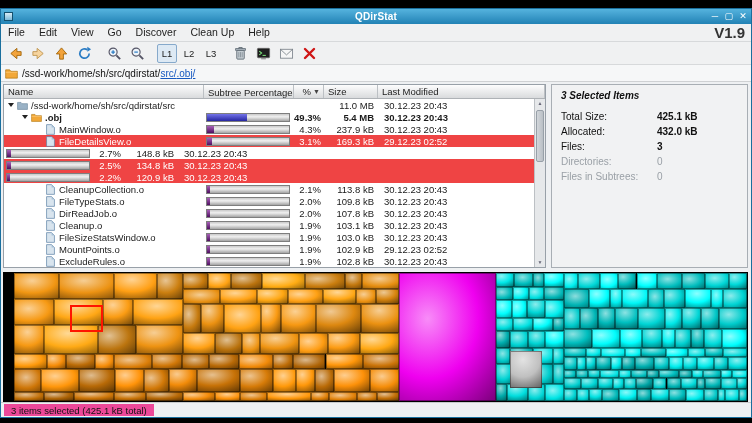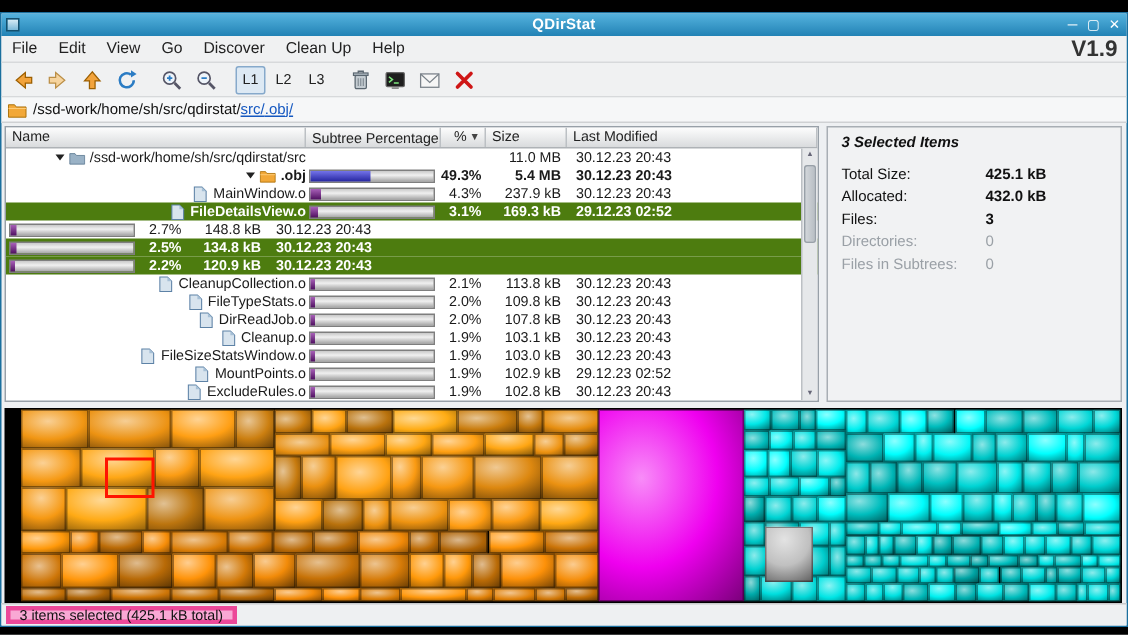--- a/index.html
+++ b/index.html
@@ -33,24 +33,24 @@
   .tree-header{flex:0 0 14px;display:flex;background:linear-gradient(#fdfdfd,#d9dbdd);border-bottom:1px solid #aeb2b6;font-size:9.5px;color:#222;}
   .hcell{border-right:1px solid #bcc0c4;padding-left:4px;display:flex;align-items:center;gap:2px;}
   .sort-arrow{font-size:7px;color:#444;}
   .c-name{width:200px;}
   .c-bar{width:90px;align-items:flex-end;}
   .c-pct{width:30px;justify-content:flex-end;padding-right:3px;}
   .c-size{width:54px;}
   .c-mod{flex:1;}
   .tree-rows{flex:1;}
   .trow{display:flex;height:12px;align-items:center;font-size:9.5px;color:#1a1a1a;}
-  .trow.sel{background:#4d7c0f;color:#fff;font-weight:bold;}
+  .trow.sel{background:#ef4444;color:#fff;}
   .trow.bold{font-weight:bold;}
   .cell{display:flex;align-items:center;height:100%;}
-  .cell.c-name{overflow:hidden;white-space:nowrap;justify-content:flex-end;}
+  .cell.c-name{overflow:hidden;white-space:nowrap;}
   .cell.c-pct{justify-content:flex-end;padding-right:3px;}
   .cell.c-size{justify-content:flex-end;padding-right:4px;}
   .cell.c-mod{padding-left:6px;}
   .indent{flex:0 0 auto;height:1px;}
   .exp{width:0;height:0;border-left:3.5px solid transparent;border-right:3.5px solid transparent;border-top:4.5px solid #222;margin:0 3px 0 2px;flex:0 0 auto;}
   .exp-spacer{width:11px;flex:0 0 auto;}
   .ticon{display:inline-flex;margin-right:3px;flex:0 0 auto;}
   .ticon svg{width:11px;height:11px;}
   .bar{height:9px;margin:0 4px 0 2px;border:1px solid #7e7e7e;background:linear-gradient(#c9c9c9,#f0f0f0 40%,#a4a4a4);position:relative;flex:1;}
   .bar-fill{position:absolute;left:0;top:0;bottom:0;}
@@ -68,21 +68,21 @@
   .dfield.dim{color:#9aa0a6;}
   .dfield.dim .dvalue{font-weight:normal;}
   
   .treemap{flex:1;background:#000;position:relative;margin:2px 3px 0 2px;}
   .treemap-inner{position:absolute;left:11px;top:1px;right:1px;bottom:1px;}
   .tm-sec{position:absolute;overflow:hidden;}
   .tm-tile{position:absolute;box-shadow:inset 0 0 0 1px rgba(0,0,0,.38);}
   .tm-sel{position:absolute;border:2px solid #ff1400;z-index:5;}
   
   .statusbar{flex:0 0 15px;background:#eef0f2;border-top:1px solid #c8cacc;display:flex;align-items:center;font-size:9.5px;color:#111;padding-left:3px;}
-  .status-item{border:3px solid #ec4899;height:12px;display:inline-flex;align-items:center;padding:0 6px;background:#f9a8d4;}
+  .status-item{border:1px solid #ec4899;height:12px;display:inline-flex;align-items:center;padding:0 6px;background:#ec4899;}
 </style>
 </head>
 <body>
 
 <div class="window">
 
   <div class="titlebar">
     <span class="win-icon"></span>
     <span class="title">QDirStat</span>
     <span class="win-controls">

